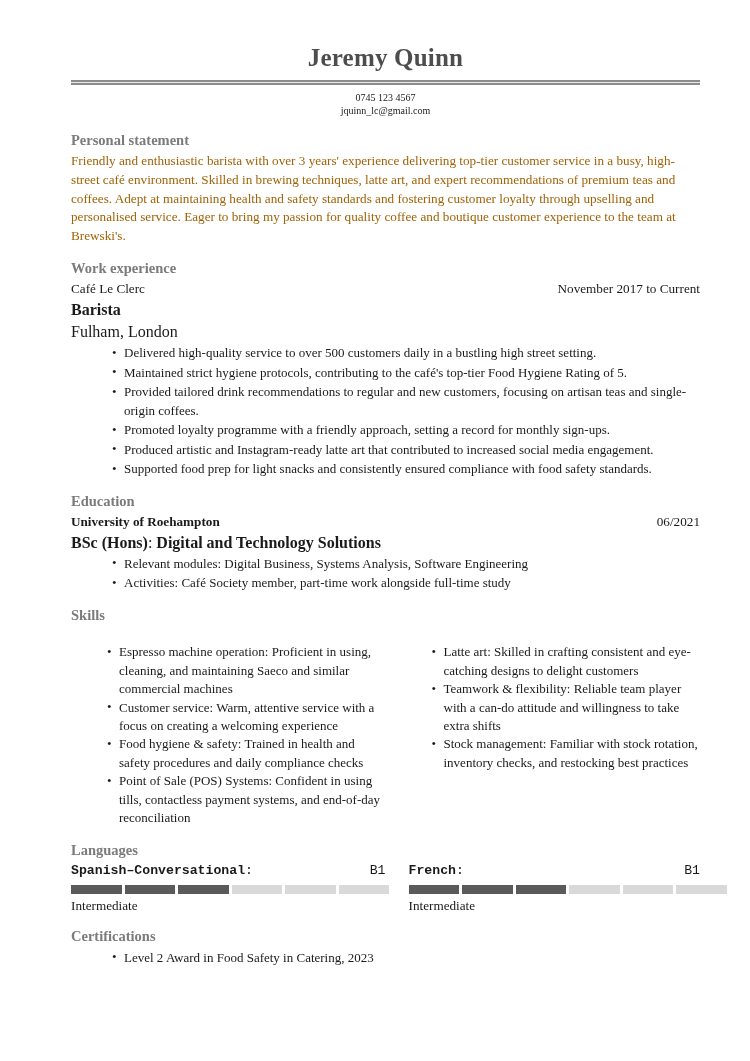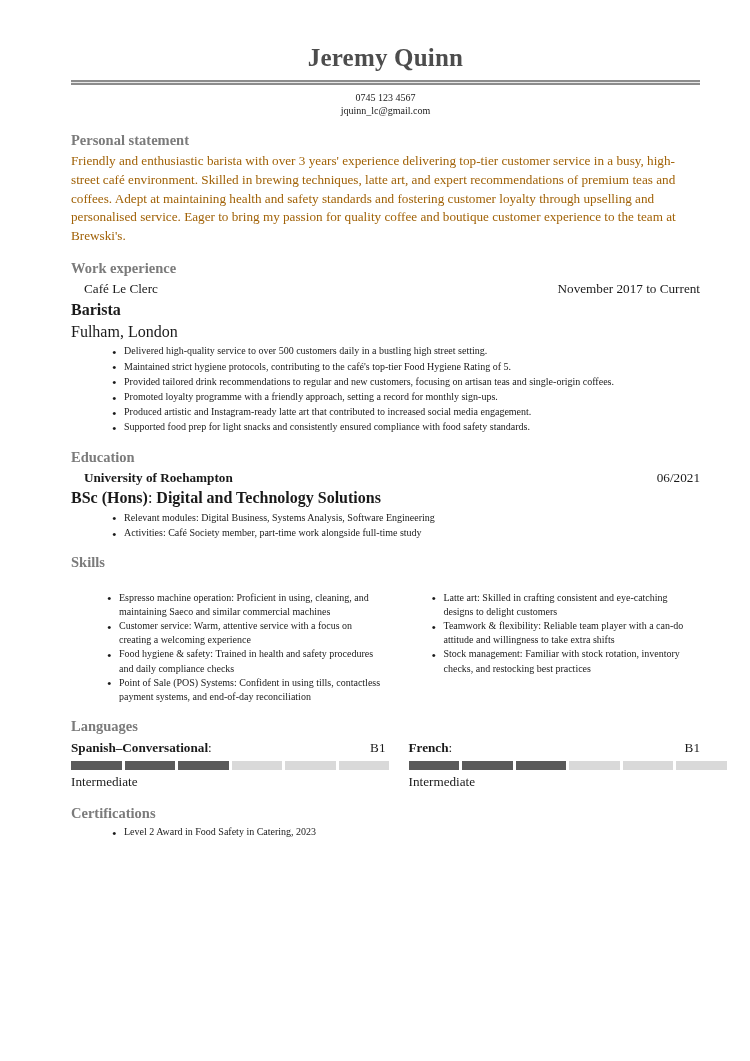--- a/index.html
+++ b/index.html
@@ -66,35 +66,35 @@
     margin: 0;
   }
 
   .row-split {
     display: flex;
     justify-content: space-between;
     align-items: baseline;
     font-size: 13.2px;
     line-height: 1.4;
   }
-  .row-split .left { text-align: center; margin-left: 13px; }
+  .row-split .left { text-align: center; }
   .row-split .right { text-align: right; white-space: nowrap; padding-left: 14px; }
 
   .bold { font-weight: bold; }
   .line { font-size: 16px; line-height: 1.4; }
 
   
   ul.bullets {
     margin: 1px 0 0 0;
     padding: 0 0 0 41px;
     list-style: none;
   }
   ul.bullets > li {
     position: relative;
-    font-size: 10px;
+    font-size: 13px;
     line-height: 1.42;
     padding: 0 0 0 12px;
     margin: 0 0 1px 0;
   }
   ul.bullets > li::before {
     content: "\2022";
     position: absolute;
     left: 0;
     top: -0.5px;
     font-size: 13px;
@@ -121,20 +121,21 @@
     width: 50%;
     box-sizing: border-box;
   }
   .lang-block.second { padding-left: 23px; }
   .lang-head {
     display: flex;
     justify-content: space-between;
     align-items: flex-start;
     font-size: 13.2px;
     line-height: 1.4;
+    font-family: Liberation Mono, monospace;
   }
   .lang-head .lang-name { font-weight: bold; }
   .lang-head .lang-colon { font-weight: normal; }
   .lang-head .lang-level { white-space: nowrap; }
   .meter {
     display: flex;
     gap: 3px;
     margin: 4px 0 3px 0;
     width: 318px;
   }

